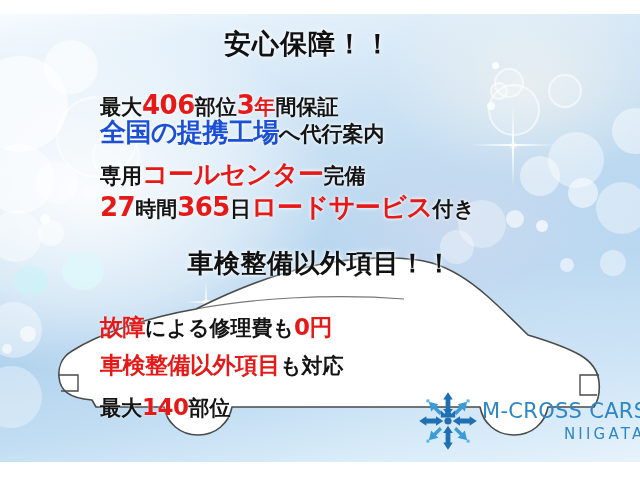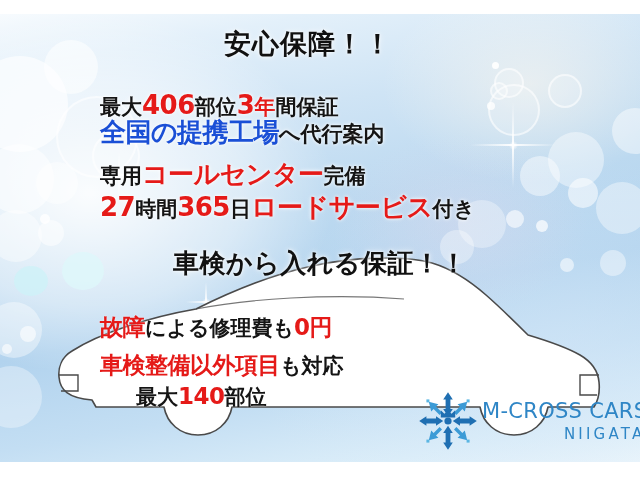--- a/index.html
+++ b/index.html
@@ -308,25 +308,25 @@
 
   <div class="text-layer">
 
     <div class="jp headline">安心保障！！</div>
 
     <div class="jp feat-line" style="top:92px;"><span>最大</span><span class="big red">406</span><span>部位</span><span class="big red">3</span><span class=" red">年</span><span>間保証</span></div>
     <div class="jp feat-line" style="top:119px;"><span class="big blue">全国の提携工場</span><span>へ代行案内</span></div>
     <div class="jp feat-line" style="top:161px;text-align:center;"><span>専用</span><span class="big red">コールセンター</span><span>完備</span></div>
     <div class="jp feat-line" style="top:194px;"><span class="big red">27</span><span>時間</span><span class="big red">365</span><span>日</span><span class="big red">ロードサービス</span><span>付き</span></div>
 
-    <div class="jp subheadline">車検から入れる保証！！</div>
+    <div class="jp subheadline">車検整備以外項目！！</div>
 
     <div class="jp lower-line" style="top:316px;"><span class="big red">故障</span><span>による修理費も</span><span class="big red">0円</span></div>
     <div class="jp lower-line" style="top:354px;"><span class="big red">車検整備以外項目</span><span>も対応</span></div>
-    <div class="jp lower-line" style="top:385px;margin-left:36px;"><span>最大</span><span class="big red">140</span><span>部位</span></div>
+    <div class="jp lower-line" style="top:396px;"><span>最大</span><span class="big red">140</span><span>部位</span></div>
   </div>
 
   <div class="logo">
     <svg class="logo-mark" viewBox="0 0 100 100">
       <g fill="#1F6FB2">
 
         <path d="M50 2 L58 14 L54 14 L54 30 L58 30 L50 42 L42 30 L46 30 L46 14 L42 14 Z"></path>
         <path d="M50 98 L58 86 L54 86 L54 70 L58 70 L50 58 L42 70 L46 70 L46 86 L42 86 Z"></path>
 
         <path d="M2 50 L14 42 L14 46 L30 46 L30 42 L42 50 L30 58 L30 54 L14 54 L14 58 Z"></path>

